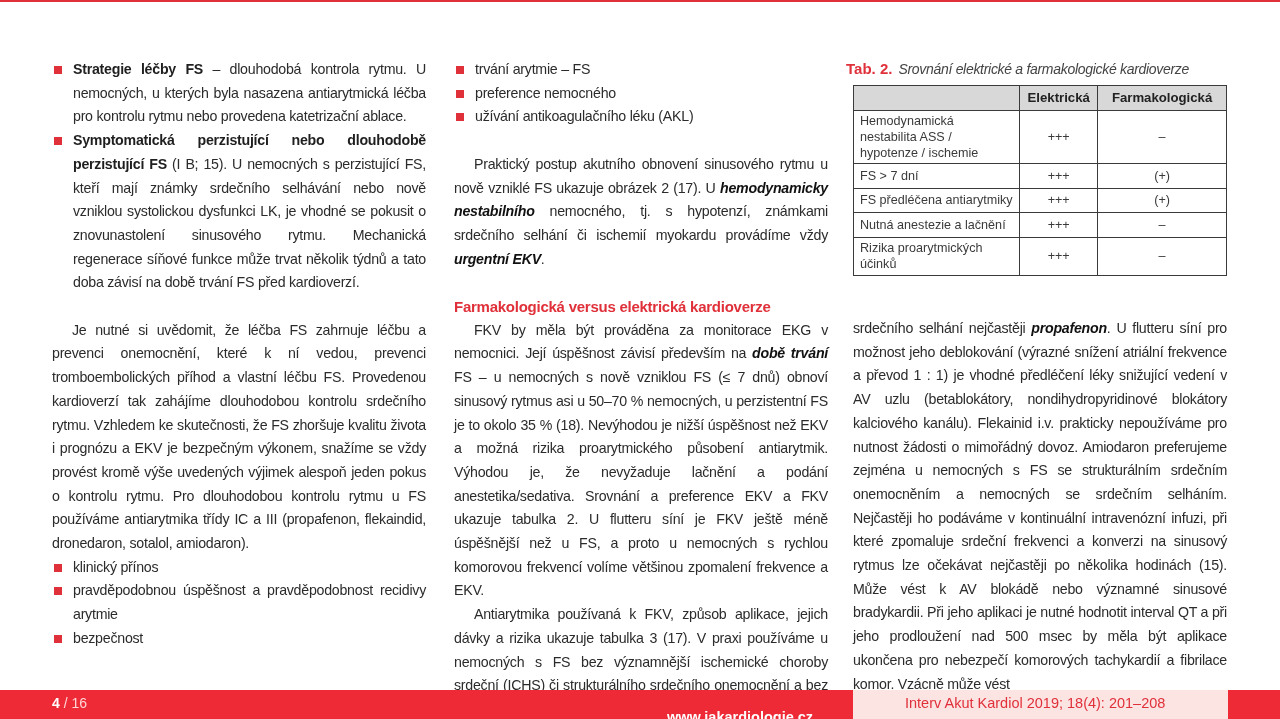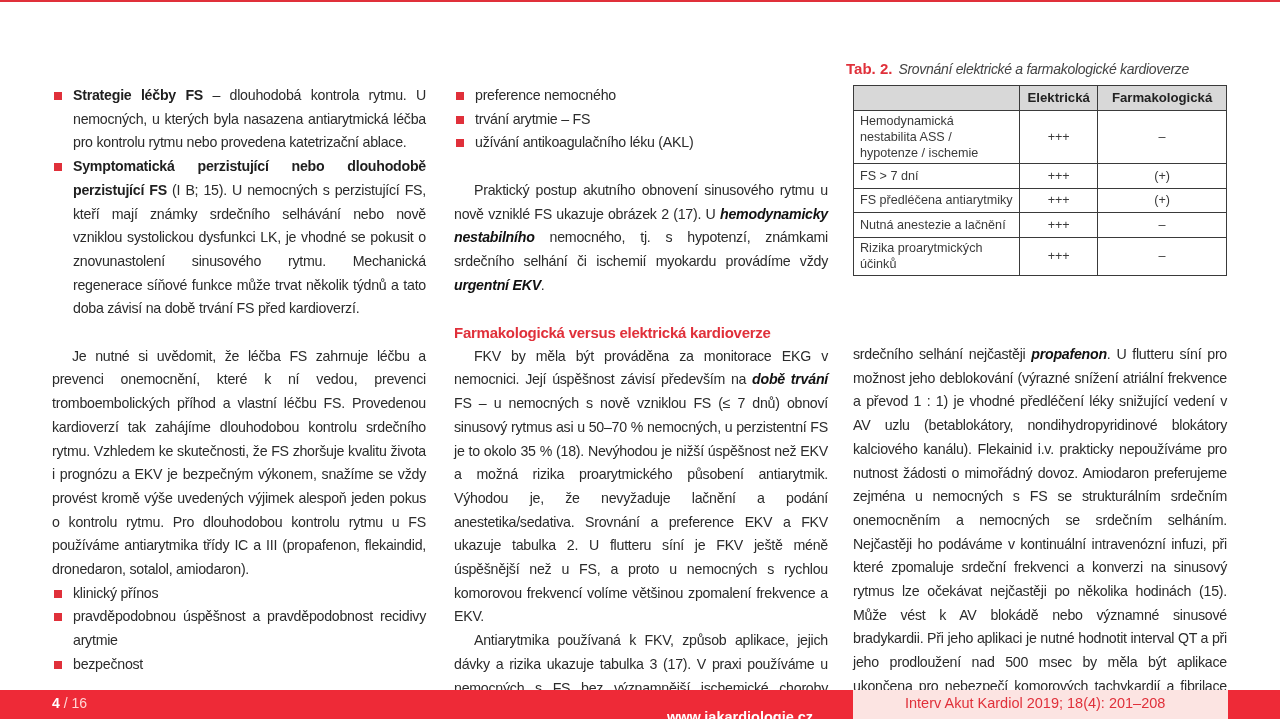--- a/index.html
+++ b/index.html
@@ -3,21 +3,21 @@
 <meta charset="utf-8">
 <style>
   html, body { margin: 0; padding: 0; }
   body {
     width: 1280px; height: 719px; position: relative; overflow: hidden;
     background: #ffffff; color: #2b2b2b;
     font-family: "Liberation Sans", sans-serif;
   }
   .top-rule { position: absolute; left: 0; top: 0; width: 1280px; height: 2px; background: #e0303a; }
 
-  .col { position: absolute; top: 58px; font-size: 14.2px; line-height: 23.7px; letter-spacing: -0.25px; margin-top: 26px; }
+  .col { position: absolute; top: 58px; font-size: 14.2px; line-height: 23.7px; letter-spacing: -0.25px; }
   .col-1 { left: 52px; width: 374px; }
   .col-2 { left: 454px; width: 374px; }
   .col-3 { left: 853px; width: 374px; }
 
   .para { text-align: justify; text-indent: 20px; margin: 0; }
   .para.noindent { text-indent: 0; }
   .gap { height: 23.7px; }
 
   .bullet { position: relative; padding-left: 21px; text-align: justify; margin: 0; }
   .bullet .sq { position: absolute; left: 2px; top: 8px; width: 8px; height: 8px; background: #e0303a; }
@@ -77,25 +77,25 @@
   </p>
   <p class="bullet">
     <span class="sq"></span>
     <span>bezpečnost</span>
   </p>
 </div>
 
 <div class="col col-2">
   <p class="bullet">
     <span class="sq"></span>
-    <span>preference nemocného</span>
+    <span>trvání arytmie – FS</span>
   </p>
   <p class="bullet">
     <span class="sq"></span>
-    <span>trvání arytmie – FS</span>
+    <span>preference nemocného</span>
   </p>
   <p class="bullet">
     <span class="sq"></span>
     <span>užívání antikoagulačního léku (AKL)</span>
   </p>
   <div class="gap"></div>
   <p class="para"><span>Praktický postup akutního obnovení sinusového rytmu u nově vzniklé FS ukazuje obrázek 2 (17). U </span><span class="bi">hemodynamicky nestabilního</span><span> nemocného, tj. s hypotenzí, známkami srdečního selhání či ischemií myokardu provádíme vždy </span><span class="bi">urgentní EKV</span><span>.</span></p>
   <div class="gap"></div>
   <p class="section-heading">Farmakologická versus elektrická kardioverze</p>
   <p class="para"><span>FKV by měla být prováděna za monitorace EKG v nemocnici. Její úspěšnost závisí především na </span><span class="bi">době trvání</span><span> FS – u nemocných s nově vzniklou FS (≤ 7 dnů) obnoví sinusový rytmus asi u 50–70 % nemocných, u perzistentní FS je to okolo 35 % (18). Nevýhodou je nižší úspěšnost než EKV a možná rizika proarytmického působení antiarytmik. Výhodou je, že nevyžaduje lačnění a podání anestetika/sedativa. Srovnání a preference EKV a FKV ukazuje tabulka 2. U flutteru síní je FKV ještě méně úspěšnější než u FS, a proto u nemocných s rychlou komorovou frekvencí volíme většinou zpomalení frekvence a EKV.</span></p>

